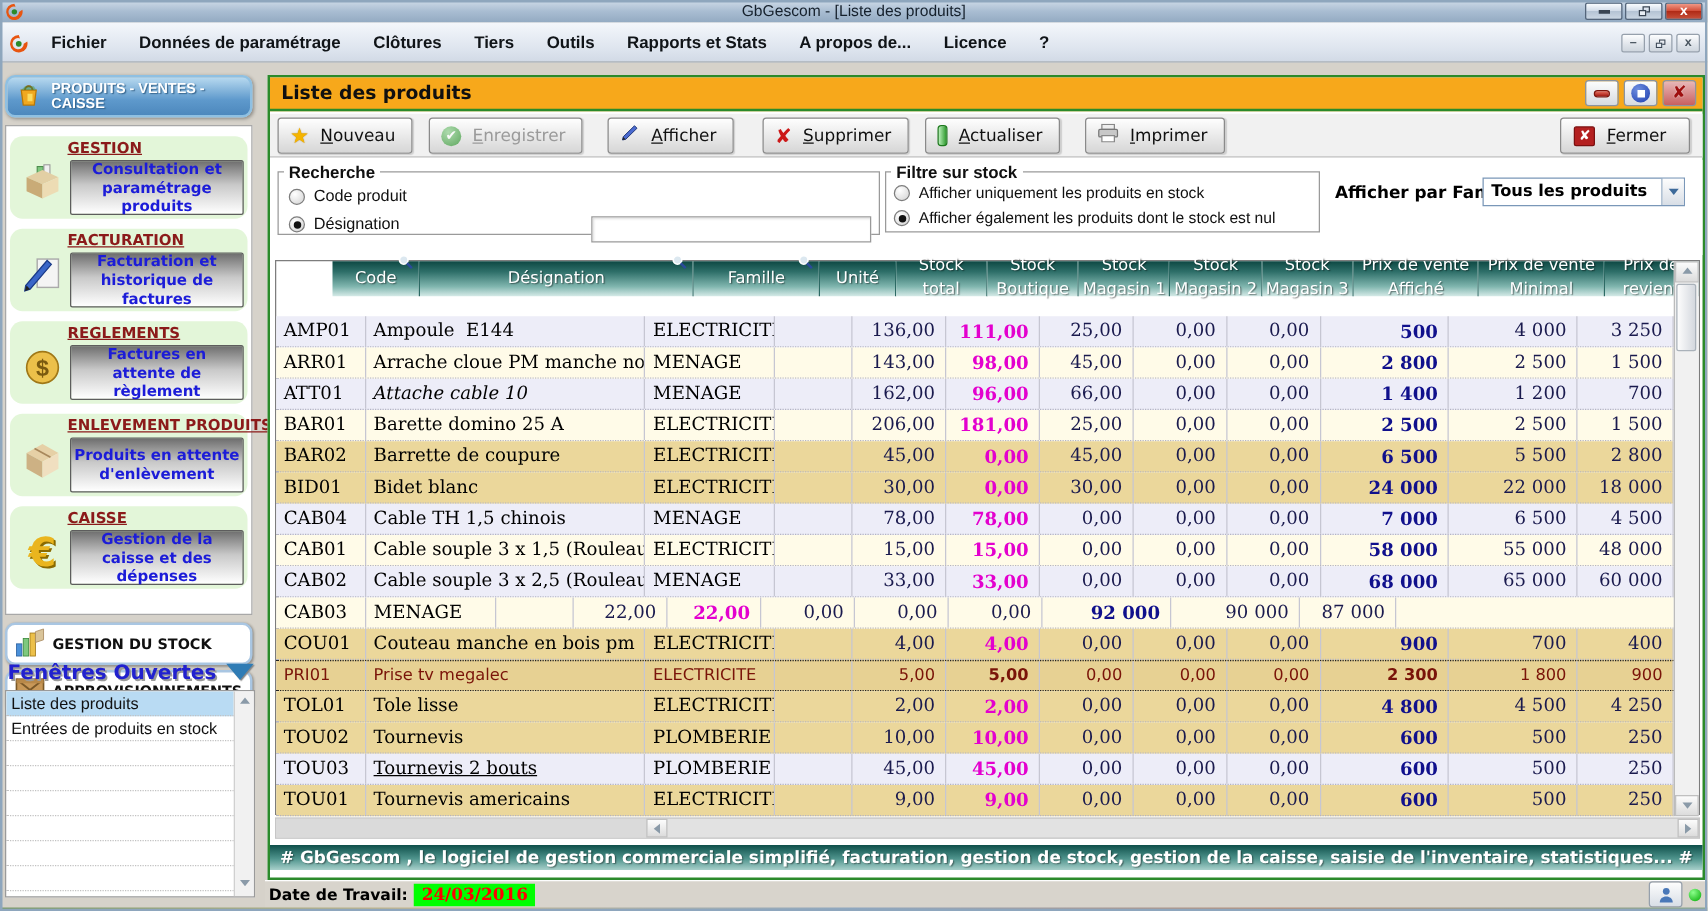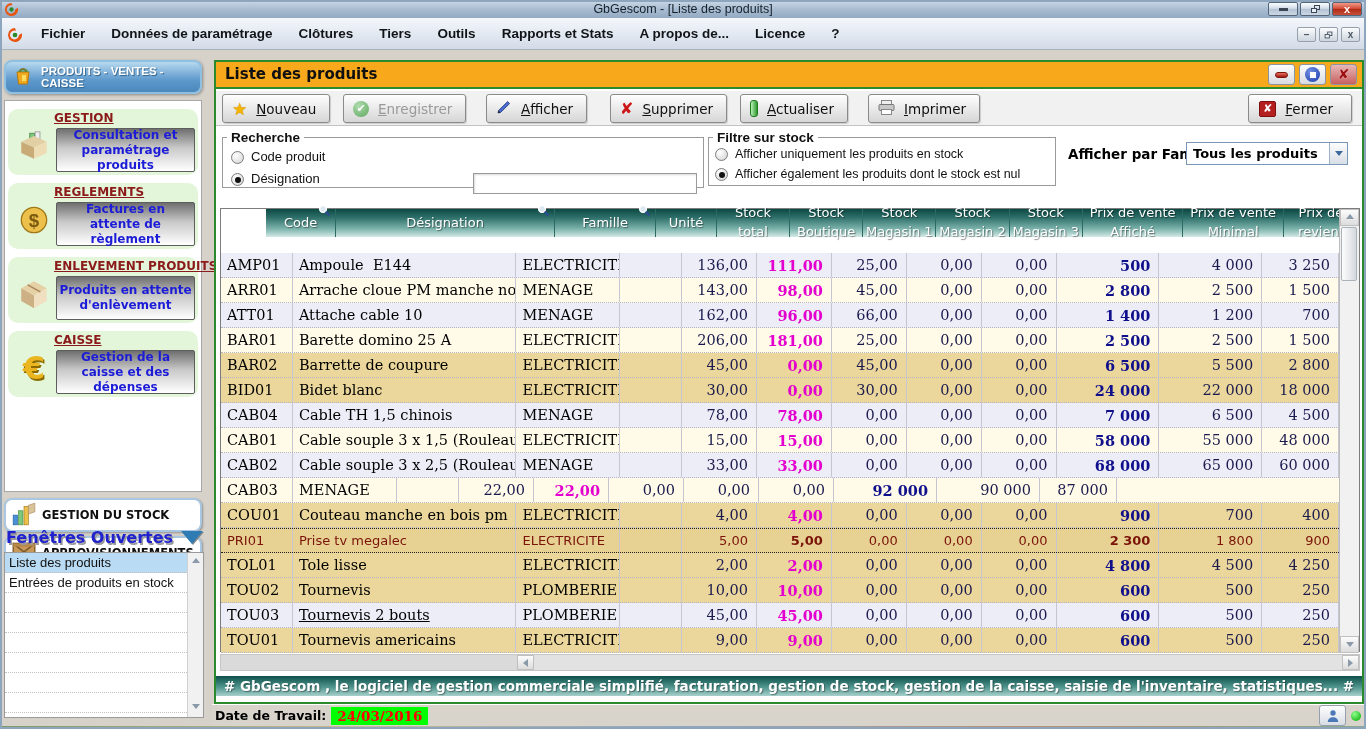--- a/index.html
+++ b/index.html
@@ -213,20 +213,31 @@
         <svg width="34" height="34" viewBox="0 0 24 24">
             <rect x="9" y="3" width="3.4" height="6" fill="#7ec87e" stroke="#4a8a4a" stroke-width=".6"></rect>
             <rect x="12.8" y="2" width="3.4" height="7" fill="#f0f0f0" stroke="#999" stroke-width=".6"></rect>
             <path d="M3 9l9-4 9 4-9 4z" fill="#e2cfa4"></path>
             <path d="M3 9v8l9 4v-8z" fill="#c9ab77"></path>
             <path d="M21 9v8l-9 4v-8z" fill="#eddcb4"></path>
           </svg>
       </span>
       <span class="sb-title">GESTION</span>
       <button class="sb-desc">Consultation et paramétrage produits</button>
+    </div>
+    <div class="sb-section">
+      <span class="sb-ic">
+        <svg width="34" height="34" viewBox="0 0 24 24">
+            <rect x="9" y="3" width="12" height="16" fill="#f4f4f4" stroke="#aaa" stroke-width=".8"></rect>
+            <path d="M2 21l3-1L17 6l-2.4-2.2L2.5 18z" fill="#3a66c8" stroke="#1a3a88" stroke-width=".7"></path>
+            <path d="M2 21l1-3 2 2z" fill="#222"></path>
+          </svg>
+      </span>
+      <span class="sb-title">FACTURATION</span>
+      <button class="sb-desc">Facturation et historique de factures</button>
     </div>
     <div class="sb-section">
       <span class="sb-ic">
         <svg width="32" height="32" viewBox="0 0 24 24">
             <circle cx="12" cy="12" r="9.5" fill="#ecc04a" stroke="#a07818" stroke-width="1"></circle>
             <text x="12" y="17" text-anchor="middle" font-size="14" font-weight="bold" fill="#7a5a10" font-family="sans-serif">$</text>
           </svg>
       </span>
       <span class="sb-title">REGLEMENTS</span>
       <button class="sb-desc">Factures en attente de règlement</button>
@@ -442,21 +453,21 @@
           <div class="td c-num c-magenta" style="width: 75px;">98,00</div>
           <div class="td c-num" style="width: 75px;">45,00</div>
           <div class="td c-num" style="width: 75px;">0,00</div>
           <div class="td c-num" style="width: 75px;">0,00</div>
           <div class="td c-num c-navy" style="width: 103px;">2 800</div>
           <div class="td c-num" style="width: 103px;">2 500</div>
           <div class="td c-num" style="width: 77px;">1 500</div>
         </div>
         <div class="tr lav">
           <div class="td c-text" style="width: 72px;">ATT01</div>
-          <div class="td c-text" style="width: 224px;">Attache cable 10</div>
+          <div class="td c-text" style="width: 224px; font-style: italic;">Attache cable 10</div>
           <div class="td c-text" style="width: 104px;">MENAGE</div>
           <div class="td c-text" style="width: 62px;"></div>
           <div class="td c-num" style="width: 75px;">162,00</div>
           <div class="td c-num c-magenta" style="width: 75px;">96,00</div>
           <div class="td c-num" style="width: 75px;">66,00</div>
           <div class="td c-num" style="width: 75px;">0,00</div>
           <div class="td c-num" style="width: 75px;">0,00</div>
           <div class="td c-num c-navy" style="width: 103px;">1 400</div>
           <div class="td c-num" style="width: 103px;">1 200</div>
           <div class="td c-num" style="width: 77px;">700</div>

